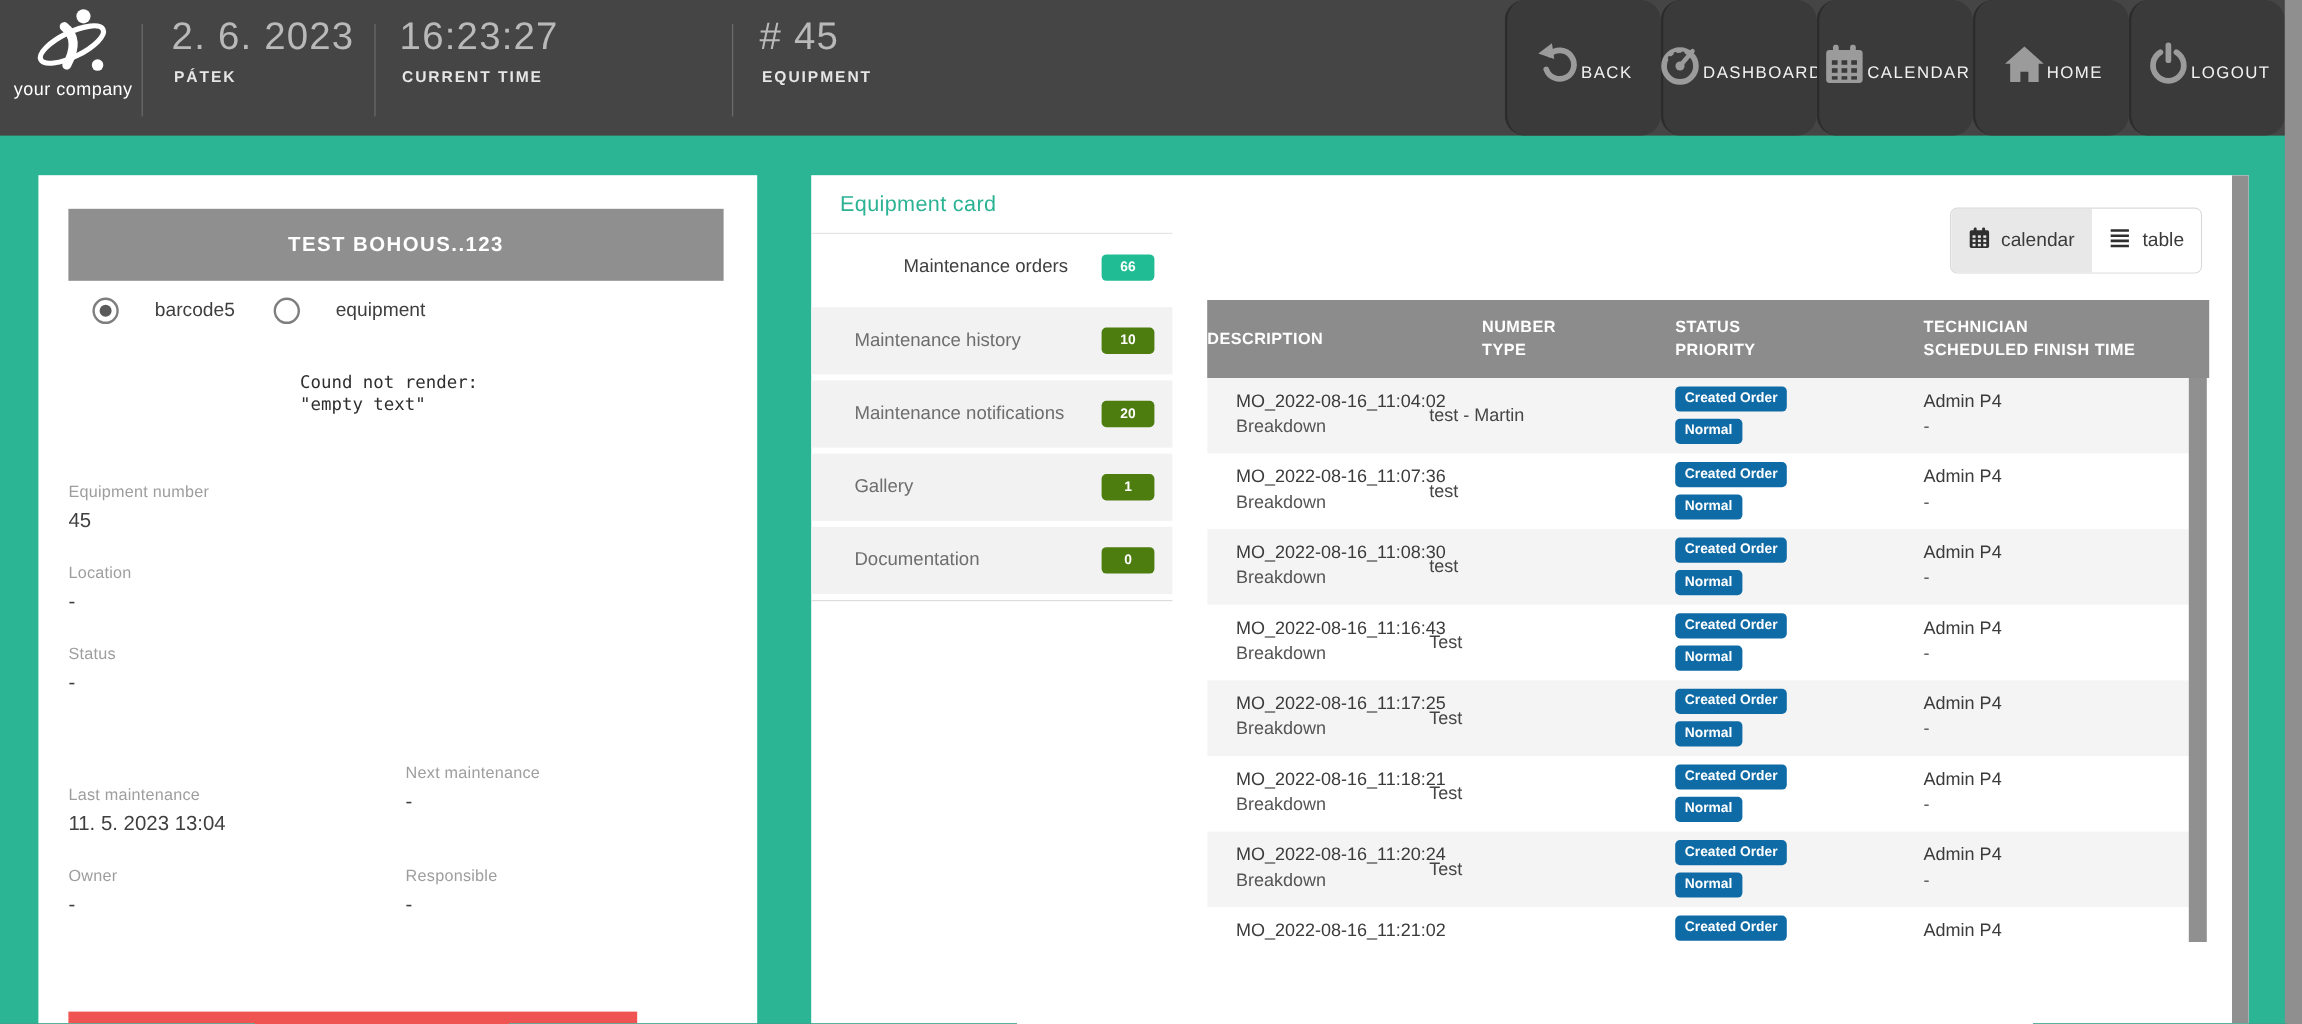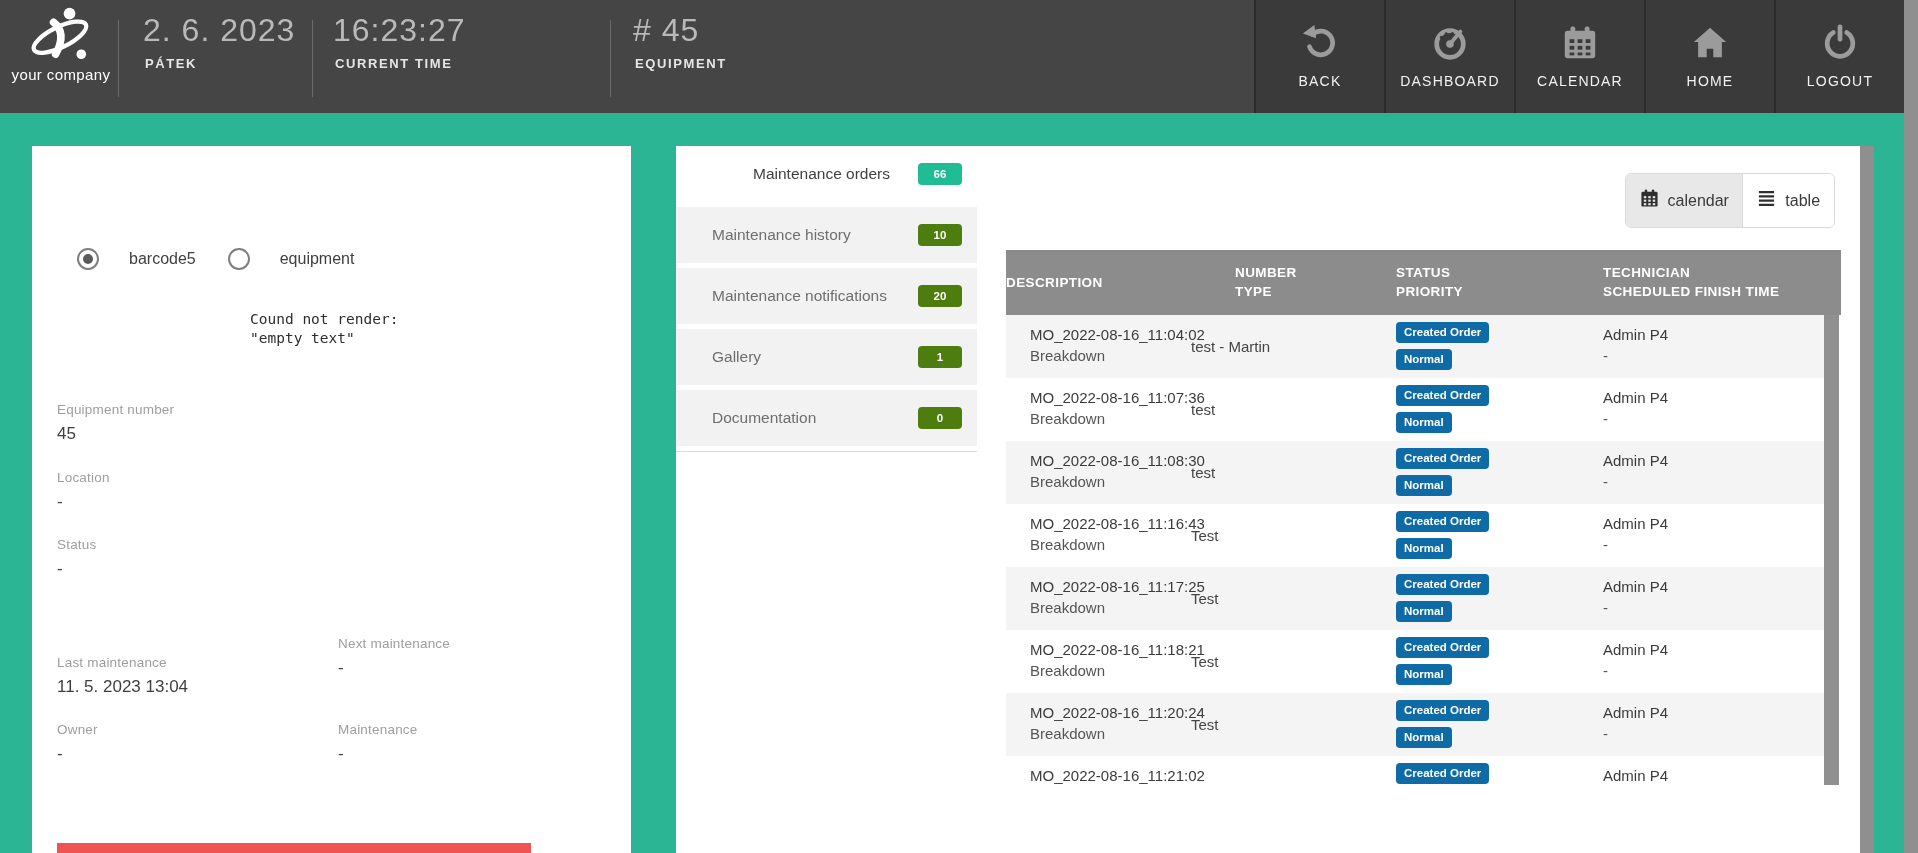--- a/index.html
+++ b/index.html
@@ -11,21 +11,21 @@
   .topbar { position:absolute; left:0; top:0; width:1918px; height:113px; background:#454545; }
   .logo { position:absolute; left:8px; top:2px; width:106px; height:110px; text-align:center; }
   .logo svg { display:block; margin:2px auto 0; }
   .logo-text { color:#fff; font-size:15px; letter-spacing:.4px; }
   .vdiv { position:absolute; top:20px; bottom:16px; width:1px; background:#6b6b6b; }
   .ib { position:absolute; top:0; height:113px; }
   .ib-value { position:absolute; top:12px; left:0; font-size:32px; color:#b9b9b9; letter-spacing:1px; white-space:nowrap; }
   .ib-label { position:absolute; top:56px; left:2px; font-size:13px; font-weight:bold; color:#e6e6e6; letter-spacing:1.6px; white-space:nowrap; }
   .nav { position:absolute; right:14px; top:0; height:113px; display:flex; }
   .navbtn { width:130px; height:113px; background:#3a3a3a; border-left:2px solid #2b2b2b; color:#9b9b9b;
-            display:flex; flex-direction:column; align-items:center; justify-content:center; cursor:pointer; }
+            display:flex; flex-direction:row; align-items:center; justify-content:center; cursor:pointer;border-radius:17px; }
   .navbtn svg { width:38px; height:38px; }
   .navbtn .nav-label { margin-top:7px; font-size:14px; color:#f2f2f2; letter-spacing:1.2px; }
 
   
   .page-scrollbar { position:absolute; right:0; top:0; width:14px; height:853px; background:#8f8f8f; }
   .panel-scrollbar { position:absolute; right:0; top:0; width:14px; height:707px; background:#8f8f8f; }
   .table-scrollbar { position:absolute; left:1148px; top:169px; width:15px; height:470px; background:#909090; }
 
   
   .left-card { position:absolute; left:32px; top:146px; width:599px; height:707px; background:#fff; overflow:hidden; }
@@ -185,20 +185,21 @@
             <path d="M13 9 a 13.5 13.5 0 1 0 14 0" fill="none" stroke="currentColor" stroke-width="5" stroke-linecap="round"></path>
             <line x1="20" y1="3" x2="20" y2="16" stroke="currentColor" stroke-width="5" stroke-linecap="round"></line>
           </svg>
         </span>
         <span class="nav-label">LOGOUT</span>
       </div>
     </nav>
   </header>
 
   <section class="left-card">
+    <div class="eq-title-bar">TEST BOHOUS..123</div>
 
     <div class="radio-row">
       <div class="radio-opt">
         <span class="radio-circle checked"></span>
         <span class="radio-label">barcode5</span>
       </div>
       <div class="radio-opt">
         <span class="radio-circle"></span>
         <span class="radio-label">equipment</span>
       </div>
@@ -226,30 +227,31 @@
     </div>
     <div class="fld col2" style="top:490px">
       <div class="fld-label">Next maintenance</div>
       <div class="fld-value">-</div>
     </div>
     <div class="fld" style="top:576px">
       <div class="fld-label">Owner</div>
       <div class="fld-value">-</div>
     </div>
     <div class="fld col2" style="top:576px">
-      <div class="fld-label">Maintenance</div>
+      <div class="fld-label">Responsible</div>
       <div class="fld-value">-</div>
     </div>
 
     <button class="danger-btn"></button>
   </section>
 
   <section class="main-card">
 
     <aside class="menu">
+      <div class="menu-title">Equipment card</div>
       <div class="menu-items">
           <div class="menu-item active">
     <span class="mi-label">Maintenance orders</span>
     <span class="mi-badge green">66</span>
   </div>
           <div class="menu-item">
     <span class="mi-label">Maintenance history</span>
     <span class="mi-badge">10</span>
   </div>
           <div class="menu-item">

